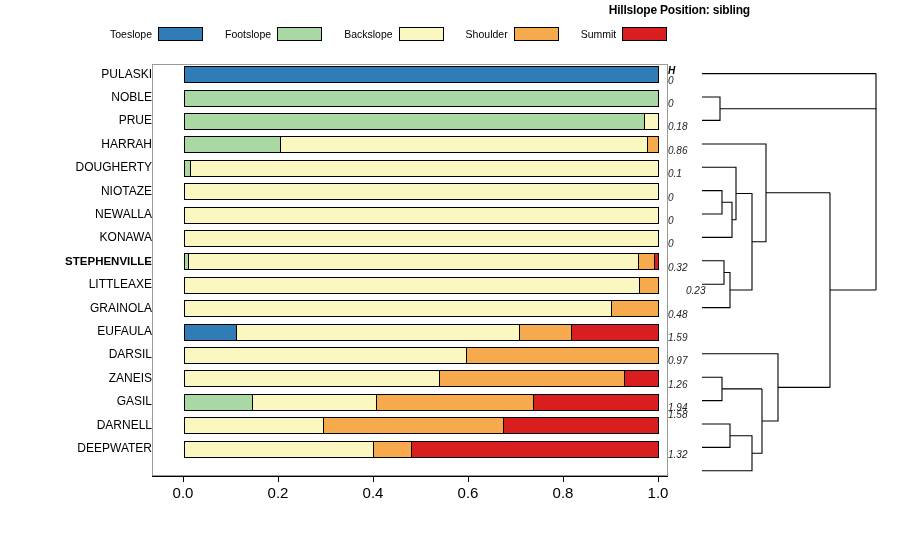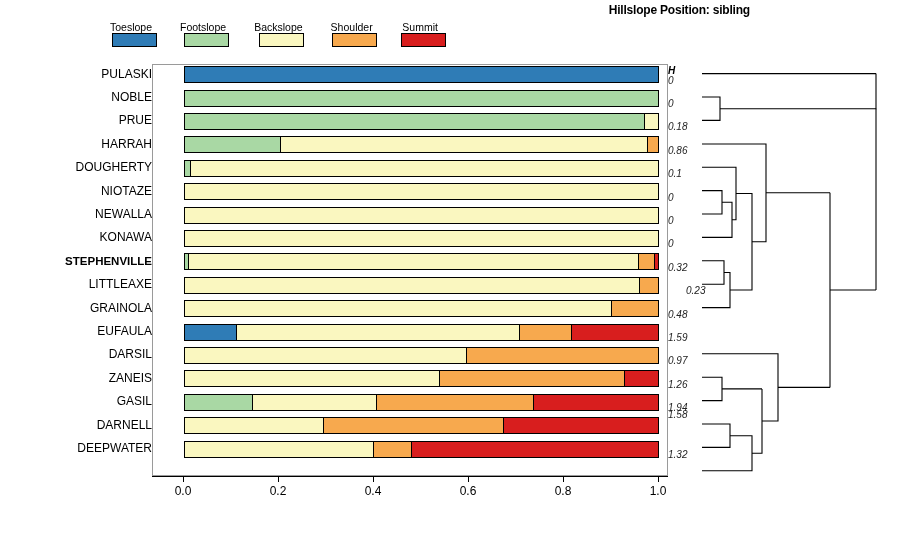--- a/index.html
+++ b/index.html
@@ -14,21 +14,21 @@
   .chart-title{
     position:absolute;left:0;top:3px;width:750px;
     text-align:right;font-size:12px;font-weight:bold;letter-spacing:-0.2px;
   }
 
   
   .legend{
     position:absolute;left:110px;top:25px;width:610px;height:18px;
     display:flex;align-items:center;
   }
-  .legend-item{display:flex;align-items:center;margin-right:22px;flex-direction:column;}
+  .legend-item{display:flex;align-items:center;margin-right:22px;}
   .legend-label{font-size:10.5px;margin-right:6px;white-space:nowrap;}
   .legend-swatch{width:45px;height:14px;border:1px solid #000;box-sizing:border-box;}
 
   
   .panel{
     position:absolute;left:152px;top:64px;width:516px;height:412px;
     border:1px solid #9a9a9a;box-sizing:border-box;background:#fff;
   }
   
   .rowlabels{position:absolute;left:8px;top:64px;width:148px;height:412px;}
@@ -64,21 +64,21 @@
     border:1.6px solid #000;background:#fff;overflow:hidden;
     display:flex;
   }
   .seg{height:100%;box-sizing:border-box;border-right:1.4px solid #000;}
   .seg:last-child{border-right:none;}
 
   
   .xaxis{position:absolute;left:152px;top:476px;width:516px;height:1px;background:#000;}
   .tick{position:absolute;top:476px;width:1px;height:6px;background:#000;}
   .ticklabel{
-    position:absolute;top:484px;font-size:12px;text-align:center;
+    position:absolute;top:484px;font-size:15px;text-align:center;
     width:40px;margin-left:-20px;
   }
   .xlabel{
     position:absolute;left:152px;top:505px;width:516px;text-align:center;font-size:12px;
   }
 
   
   .dendro{position:absolute;left:700px;top:64px;width:198px;height:412px;}
   .dendro svg{display:block;}
 </style>

